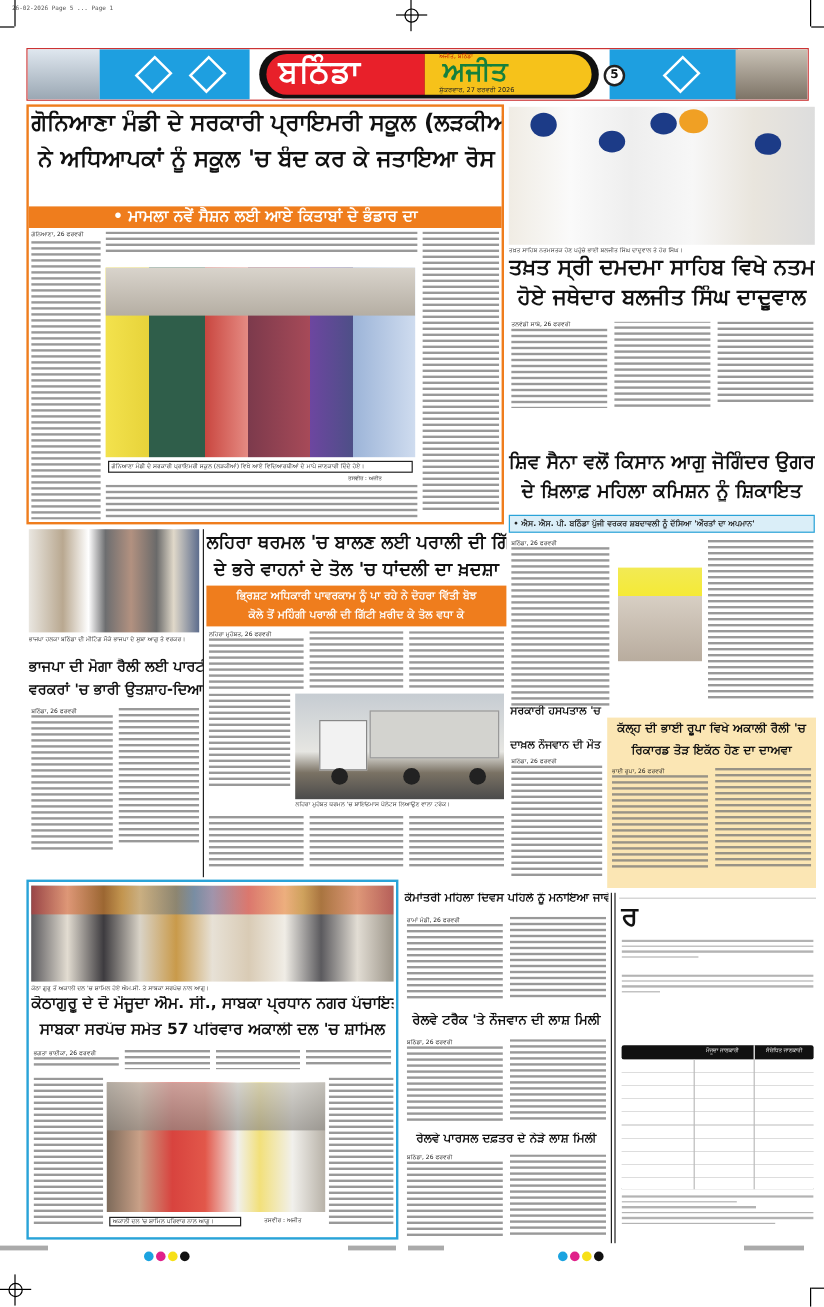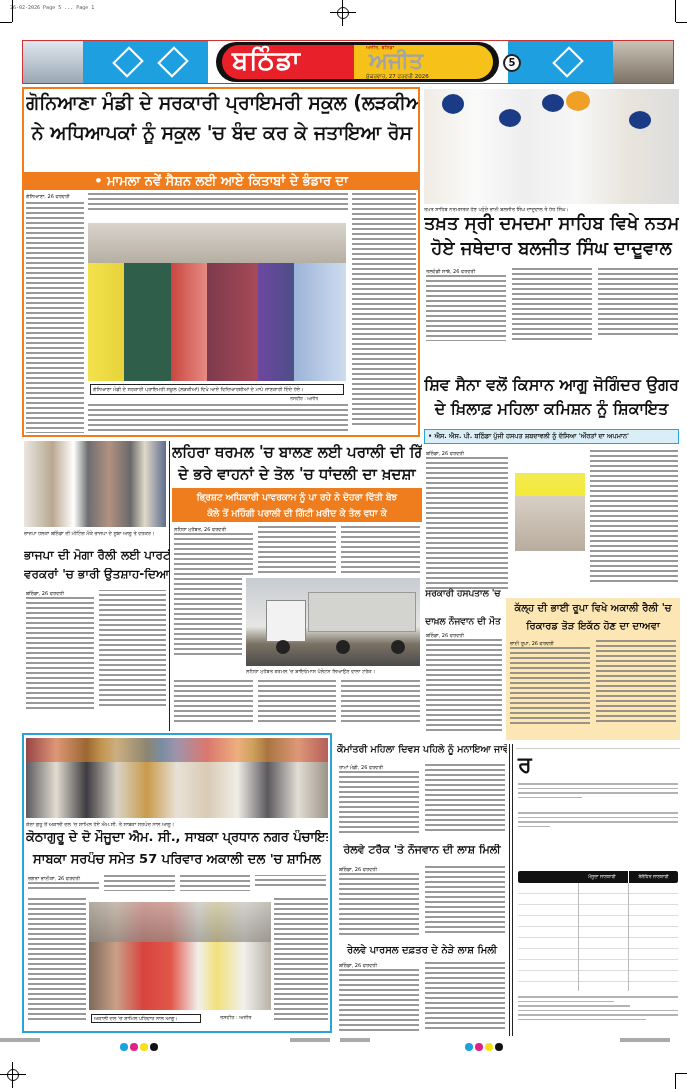--- a/index.html
+++ b/index.html
@@ -15,21 +15,21 @@
 
 .mast{left:22px;top:40px;width:652px;height:44px;border:1px solid #c33;background:#fff;overflow:hidden}
 .mast .sky{position:absolute;top:0;height:42px;background:#1e9fe0}
 .mast .lp{left:0;width:60px;background:linear-gradient(#dfe7ef,#9aa7b3)}
 .mast .rp{right:0;width:60px;background:linear-gradient(#c9c2b6,#7d7366)}
 .mast .diamond{position:absolute;top:4px;width:30px;height:34px;border:3px solid #fff;transform:rotate(45deg) scale(.7)}
 .pill{position:absolute;left:193px;top:1px;width:283px;height:40px;border-radius:20px;background:#111;overflow:hidden}
 .pill .red{position:absolute;left:6px;top:3px;width:132px;height:34px;background:#e8202a;border-radius:17px 0 0 17px}
 .pill .yel{position:absolute;left:138px;top:3px;width:139px;height:34px;background:#f6c21a;border-radius:0 17px 17px 0}
 .m-title1{position:absolute;left:16px;top:3px;font-family:"DejaVu Serif",serif;font-weight:bold;font-size:26px;color:#fff;letter-spacing:1px}
-.m-title2{position:absolute;left:153px;top:6px;font-family:Liberation Sans, sans-serif;font-weight:bold;font-size:22px;color:#a3a3a3}
+.m-title2{position:absolute;left:153px;top:6px;font-family:Liberation Mono, monospace;font-weight:bold;font-size:22px;color:#15803d}
 .m-small{position:absolute;left:150px;top:2px;font-size:5px;color:#b00}
 .m-date{position:absolute;left:150px;top:31px;font-size:5.5px;color:#222}
 .pgnum{position:absolute;left:480px;top:13px;width:18px;height:18px;border-radius:50%;background:#fff;border:2px solid #222;font-weight:bold;font-size:10px;text-align:center;line-height:14px}
 
 .hl{font-family:"DejaVu Sans",sans-serif;font-weight:bold;color:#111;text-align:center;line-height:1.15;white-space:nowrap;overflow:hidden}
 .bar-or{background:#ef7d1d;color:#fff;font-weight:bold;text-align:center;white-space:nowrap;overflow:hidden}
 .cap{font-size:5px;color:#222;white-space:nowrap;overflow:hidden}
 .col{overflow:hidden}
 .col i{display:block;height:2px;margin:0 0 3px 0;background:#777;opacity:.75}
 .photo{overflow:hidden}
@@ -258,21 +258,21 @@
     <i></i>
     <i></i>
     <i></i>
     <i></i>
     <i></i>
 </div>
 
 <div class="abs hl" style="left:424px;top:376px;width:255px;font-size:16px">ਸ਼ਿਵ ਸੈਨਾ ਵਲੋਂ ਕਿਸਾਨ ਆਗੂ ਜੋਗਿੰਦਰ ਉਗਰਾਹਾਂ</div>
 <div class="abs hl" style="left:424px;top:400px;width:255px;font-size:16px">ਦੇ ਖ਼ਿਲਾਫ਼ ਮਹਿਲਾ ਕਮਿਸ਼ਨ ਨੂੰ ਸ਼ਿਕਾਇਤ</div>
 <div class="abs" style="left:424px;top:429px;width:255px;height:15px;background:#daeef8;border:1px solid #29a3d8">
-  <span class="cap" style="display:block;font-size:6.5px;font-weight:bold;line-height:13px;padding-left:3px">• ਐਸ. ਐਸ. ਪੀ. ਬਠਿੰਡਾ ਪੁੱਜੀ ਹਸਪਤ ਸ਼ਬਦਾਵਲੀ ਨੂੰ ਦੱਸਿਆ 'ਔਰਤਾਂ ਦਾ ਅਪਮਾਨ'</span>
+  <span class="cap" style="display:block;font-size:6.5px;font-weight:bold;line-height:13px;padding-left:3px">• ਐਸ. ਐਸ. ਪੀ. ਬਠਿੰਡਾ ਪੁੱਜੀ ਵਰਕਰ ਸ਼ਬਦਾਵਲੀ ਨੂੰ ਦੱਸਿਆ 'ਔਰਤਾਂ ਦਾ ਅਪਮਾਨ'</span>
 </div>
 <div class="abs col" style="left:426px;top:450px;width:82px;height:140px">
   <span style="font-size:5px;display:block">ਬਠਿੰਡਾ, 26 ਫਰਵਰੀ</span>
   <i></i>
     <i></i>
     <i></i>
     <i></i>
     <i></i>
     <i></i>
     <i></i>

